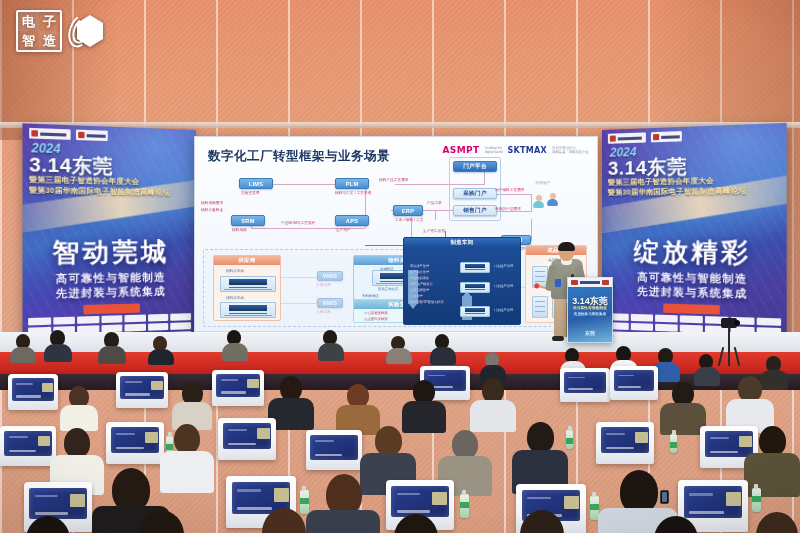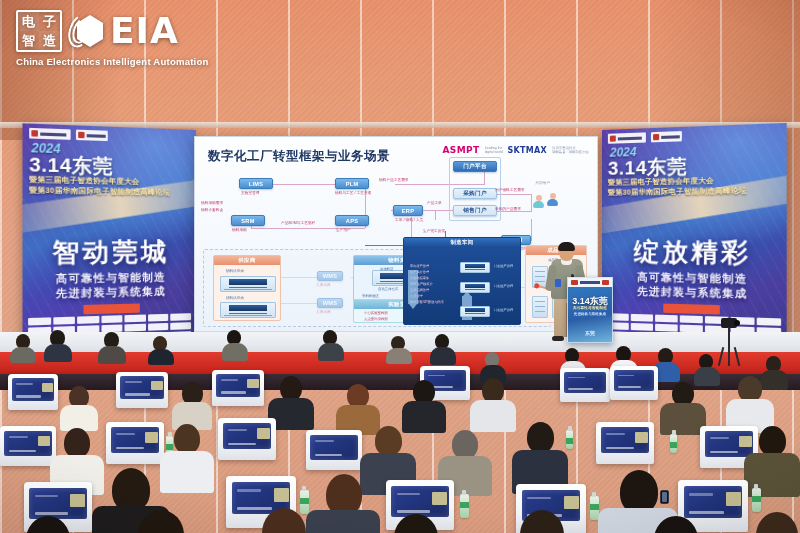--- a/index.html
+++ b/index.html
@@ -269,23 +269,21 @@
         <span>电</span>
         <span>子</span>
         <span>智</span>
         <span>造</span>
       </div>
       <div class="wm-mark">
         <div class="arc"></div>
         <div class="arc2"></div>
         <div class="hex"></div>
       </div>
-      <div class="wm-eia">EIA</div>
-    </div>
-    <div class="wm-sub">China Electronics Intelligent Automation</div>
+    </div>
   </div>
 
   <div class="banner banner-l">
     <div class="bn-bg"></div>
     <div class="bn-stripes"></div>
     <div class="bn-beam"></div>
     <div class="bn-logos">
       <div class="bn-chip" style="width:38px">
           <i></i>
           <u style="width:24px"></u>

